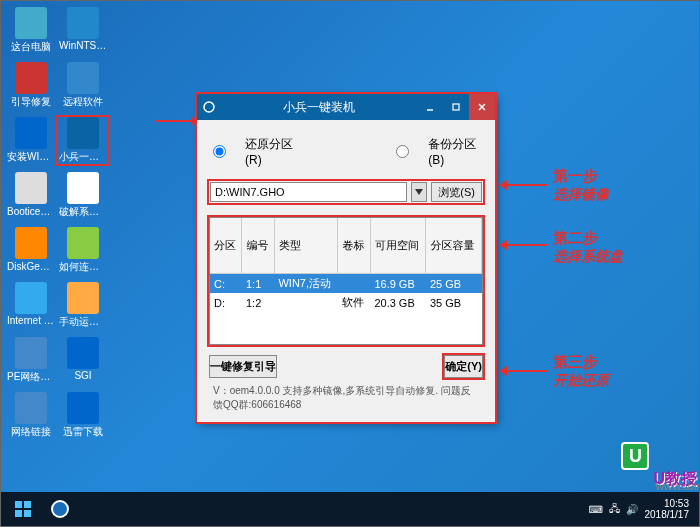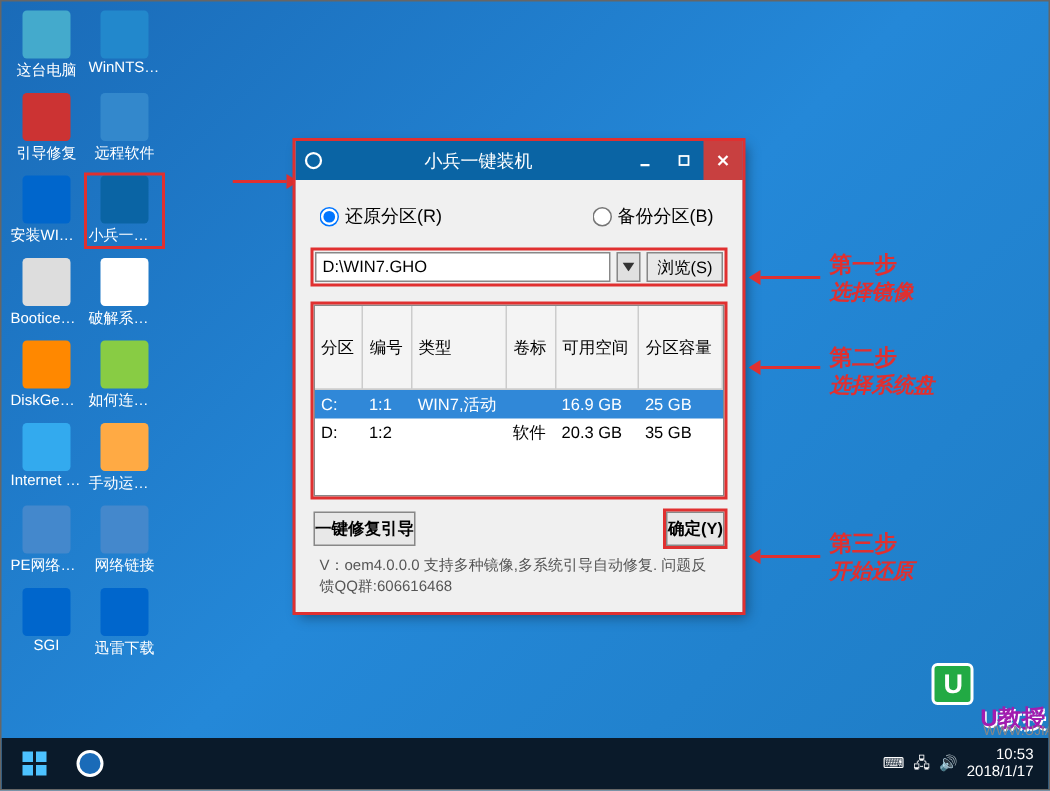--- a/index.html
+++ b/index.html
@@ -19,21 +19,21 @@
 
 .window { position: absolute; left: 196px; top: 93px; width: 298px; background: #f0f0f0; color: #000; box-shadow: 3px 3px 8px rgba(0,0,0,0.4); outline: 2px solid #e03030; }
 .titlebar { height: 26px; background: #0a64a4; display: flex; align-items: center; color: #fff; }
 .titlebar .ticon { width: 24px; display: flex; justify-content: center; }
 .titlebar .ttext { flex: 1; text-align: center; font-size: 12px; }
 .tbtn { width: 26px; height: 26px; display: flex; align-items: center; justify-content: center; cursor: pointer; }
 .tbtn.close { background: #c84040; }
 .tbtn svg { width: 10px; height: 10px; }
 .content { padding: 10px 12px 8px 12px; background: #f0f0f0; }
 .radio-row { display: flex; gap: 100px; padding: 6px 4px 14px 4px; }
-.radio-item { display: flex; align-items: center; gap: 4px; font-size: 12px; }
+.radio-item { display: flex; align-items: center; gap: 19px; font-size: 12px; }
 .radio-item input { margin: 0; }
 .section-label { font-size: 12px; margin-bottom: 4px; }
 .path-row { display: flex; gap: 4px; align-items: center; outline: 2px solid #e03030; padding: 1px; }
 .path-input { flex: 1; height: 20px; border: 1px solid #888; padding: 0 4px; font-size: 11px; background: #fff; }
 .dropdown-btn { width: 16px; height: 20px; border: 1px solid #888; background: #e0e0e0; display: flex; align-items: center; justify-content: center; cursor: pointer; }
 .browse-btn { height: 20px; padding: 0 6px; border: 1px solid #888; background: #e8e8e8; font-size: 11px; cursor: pointer; }
 .table-wrap { margin-top: 14px; border: 1px solid #888; background: #fff; height: 128px; outline: 2px solid #e03030; }
 table { width: 100%; border-collapse: collapse; font-size: 11px; }
 th { background: #f4f4f4; border-right: 1px solid #ccc; border-bottom: 1px solid #ccc; padding: 20px 4px; font-weight: normal; text-align: left; }
 td { padding: 2px 4px; }
@@ -110,26 +110,26 @@
     </div>
     <div class="desktop-icon">
       <div class="ico" style="background:#fa4"></div>
       <div class="lbl">手动运行Ghost</div>
     </div>
     <div class="desktop-icon">
       <div class="ico" style="background:#48c"></div>
       <div class="lbl">PE网络管理器</div>
     </div>
     <div class="desktop-icon">
+      <div class="ico" style="background:#06c"></div>
+      <div class="lbl">SGI</div>
+    </div>
+    <div class="desktop-icon">
       <div class="ico" style="background:#48c"></div>
       <div class="lbl">网络链接</div>
-    </div>
-    <div class="desktop-icon">
-      <div class="ico" style="background:#06c"></div>
-      <div class="lbl">SGI</div>
     </div>
     <div class="desktop-icon">
       <div class="ico" style="background:#06c"></div>
       <div class="lbl">迅雷下载</div>
     </div>
   </div>
 
 <svg class="arrow" style="left:154px; top:110px; width:44px; height:20px;">
   <line x1="0" y1="10" x2="36" y2="10" stroke="#e03030" stroke-width="2"></line>
   <polygon points="36,5 44,10 36,15" fill="#e03030"></polygon>

